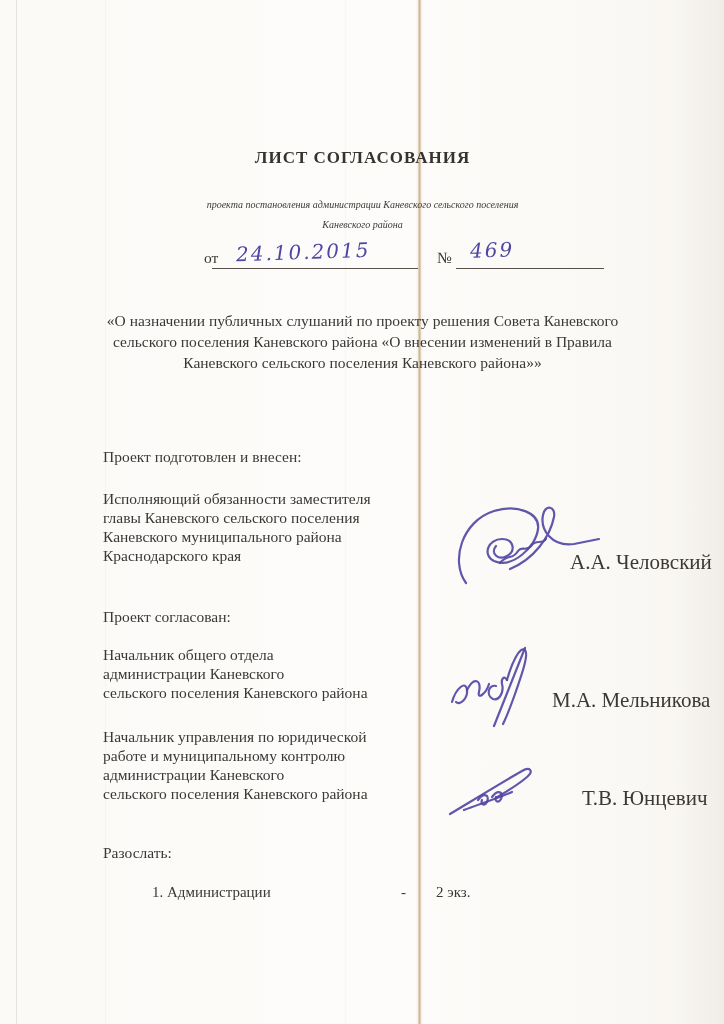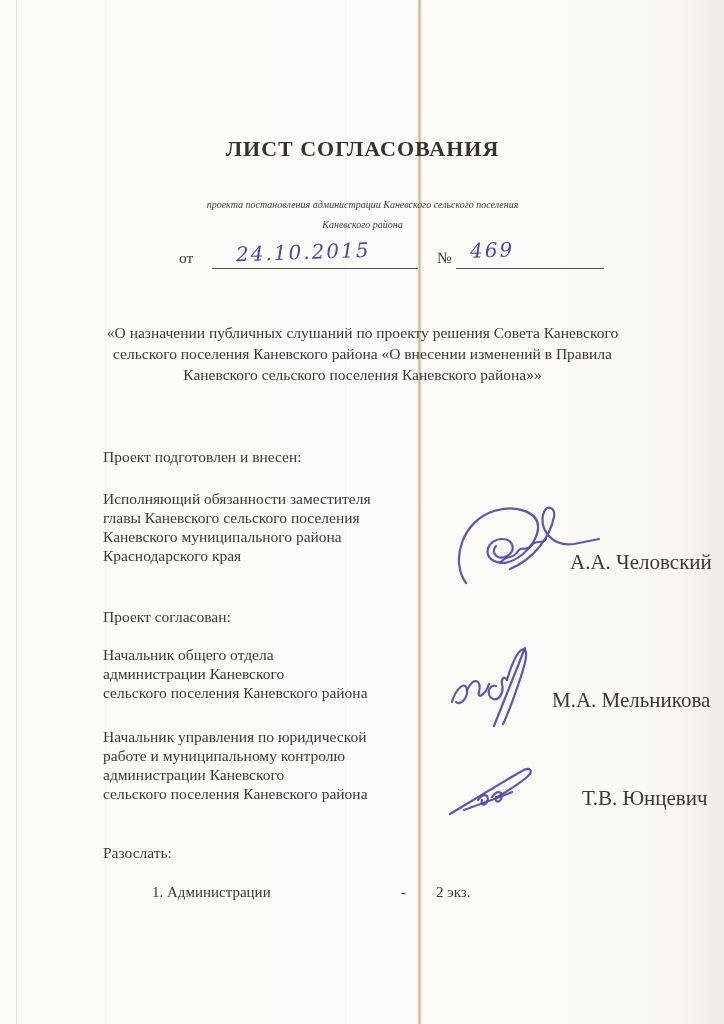--- a/index.html
+++ b/index.html
@@ -32,26 +32,26 @@
   .right-shade{
     position:absolute;right:0;top:0;width:48px;height:100%;
     background:linear-gradient(to right,rgba(180,172,160,0) 0%,rgba(180,172,160,0.10) 100%);
   }
 
   .abs{position:absolute;}
   .nowrap{white-space:nowrap;}
   .center-block{left:40px;width:645px;text-align:center;}
 
   .doc-title{
-    top:136px;
-    font-size:22px;font-weight:bold;letter-spacing:1px;
+    top:148px;
+    font-size:17px;font-weight:bold;letter-spacing:1px;
     color:#36332f;
   }
   .subtitle{top:195px;font-size:10px;line-height:20px;font-style:italic;}
-  .subject{top:310px;font-size:15.5px;line-height:21px;margin-top:12px;}
+  .subject{top:310px;font-size:15.5px;line-height:21px;}
 
   .ref-row{top:246px;left:0;width:724px;height:40px;font-size:15.5px;}
   .ref-label{position:absolute;top:3px;}
   .ref-underline{position:absolute;top:22px;height:1px;background:#55504a;}
   .handwriting{
     position:absolute;
     font-family:"DejaVu Serif", serif;
     font-style:italic;
     color:#4f46a3;
     font-size:20px;
@@ -91,21 +91,21 @@
   <div class="right-shade"></div>
 
   <div class="abs center-block doc-title nowrap">ЛИСТ СОГЛАСОВАНИЯ</div>
 
   <div class="abs center-block subtitle">
     <div class="nowrap">проекта постановления администрации Каневского сельского поселения</div>
     <div class="nowrap">Каневского района</div>
   </div>
 
   <div class="abs ref-row">
-    <span class="ref-label" style="left:179px">от</span>
+    <span class="ref-label" style="left:204px">от</span>
     <div class="ref-underline" style="left:212px;width:206px"></div>
     <span class="handwriting" style="left:236px;top:-6px">24.10.2015</span>
 
     <span class="ref-label" style="left:437px">№</span>
     <div class="ref-underline" style="left:456px;width:148px"></div>
     <span class="handwriting" style="left:470px;top:-8px">469</span>
   </div>
 
   <div class="abs center-block subject">
     <div class="nowrap">«О назначении публичных слушаний по проекту решения Совета Каневского</div>

